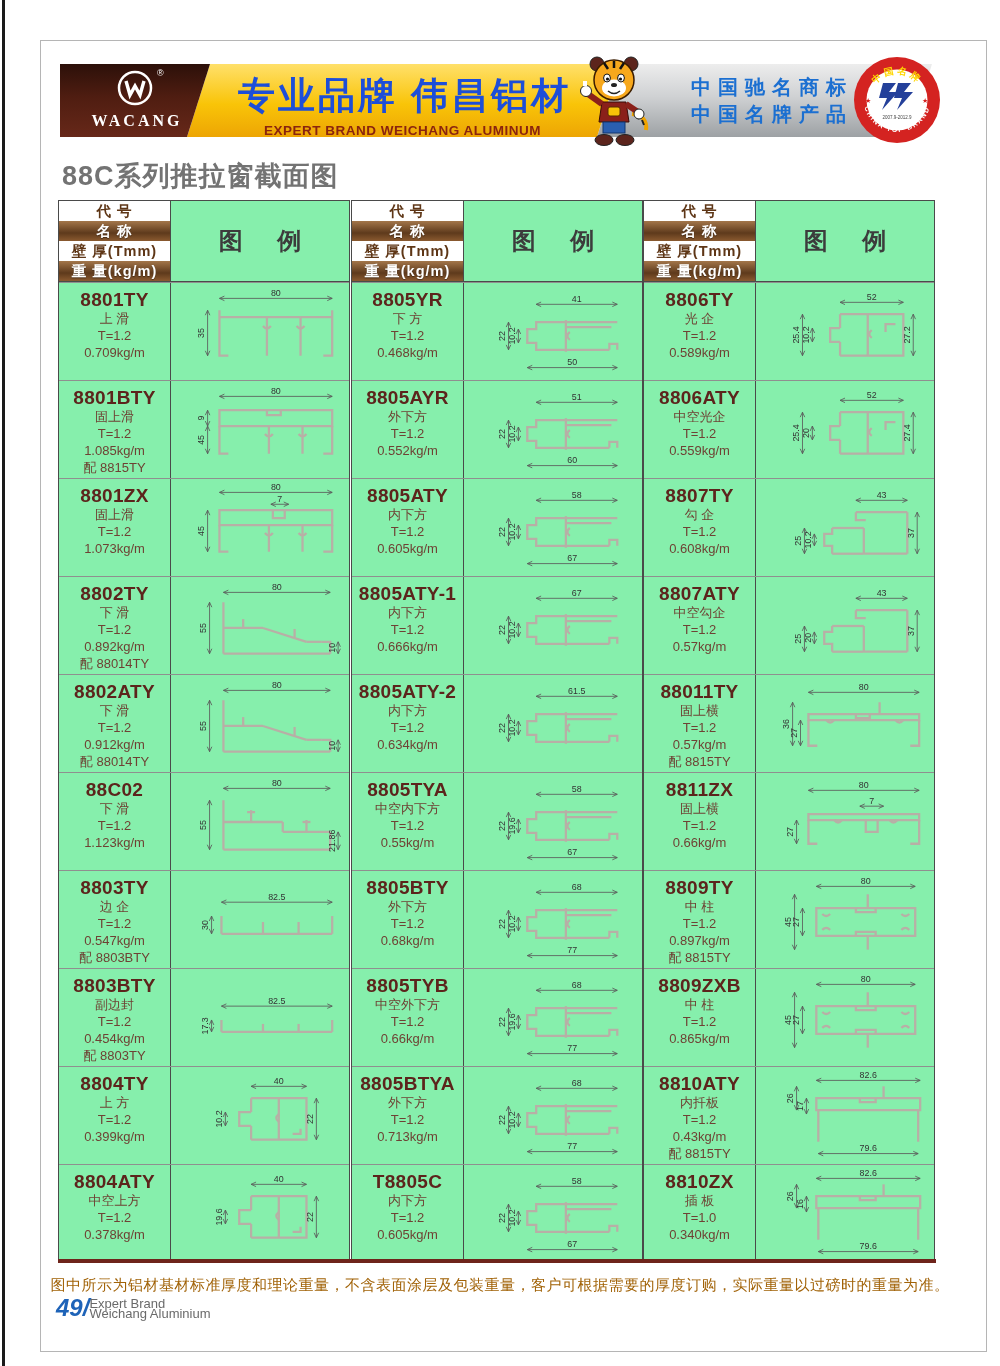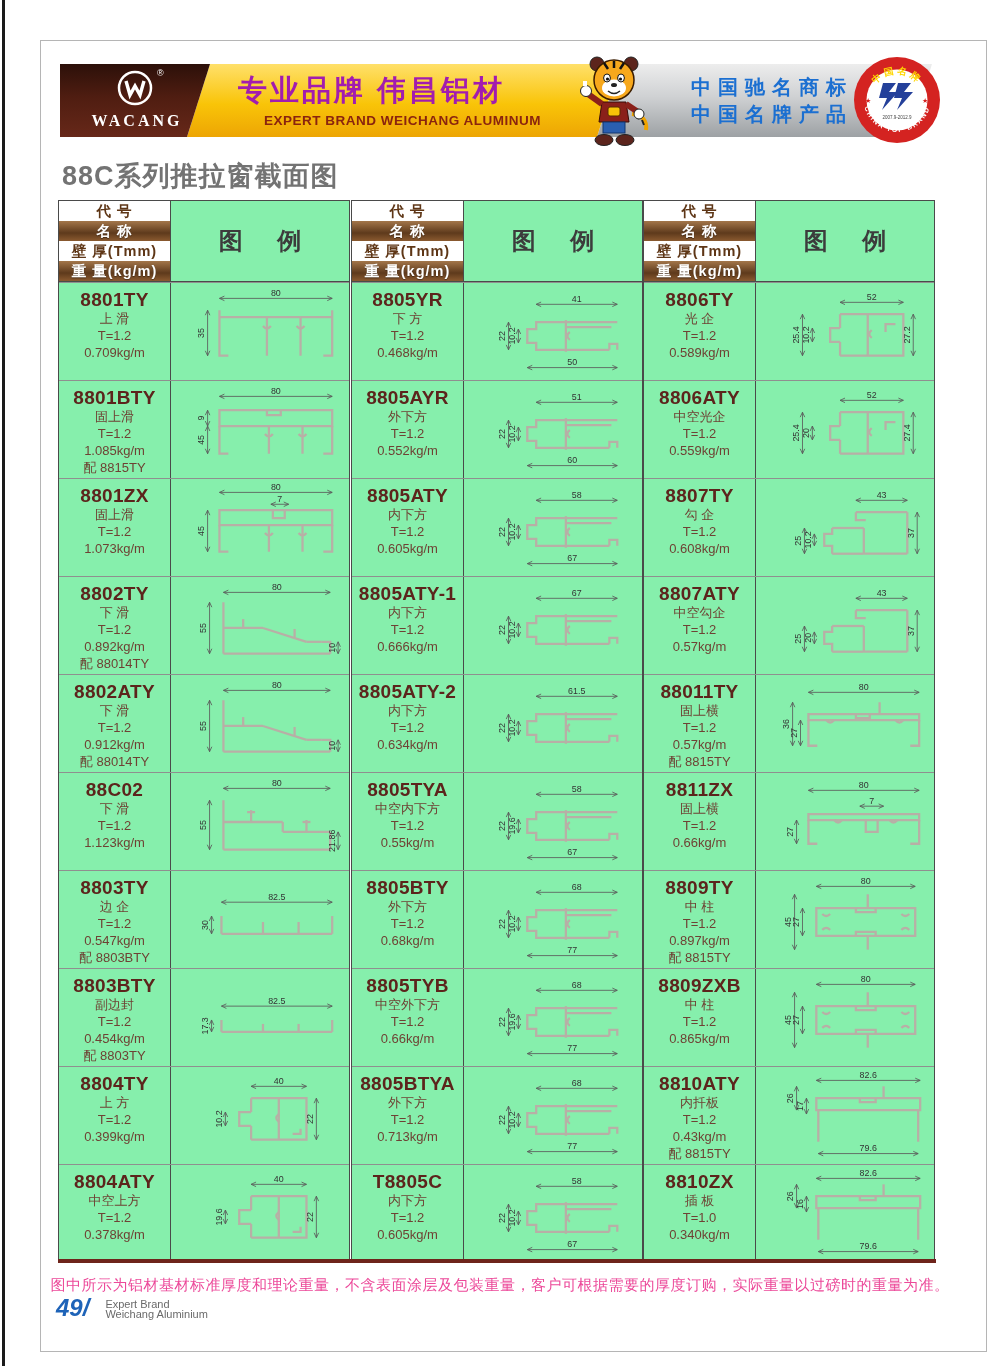--- a/index.html
+++ b/index.html
@@ -13,21 +13,21 @@
   .b-seg{position:absolute;inset:0;}
   .b-maroon{clip-path:polygon(0 0,150px 0,127px 100%,0 100%);
             background:linear-gradient(180deg,#2c1009 0%,#4f1d11 45%,#672819 100%);}
   .b-yellow{clip-path:polygon(150px 0,560px 0,537px 100%,127px 100%);
             background:linear-gradient(180deg,#ffe06a 0%,#f9c408 55%,#eda504 100%);}
   .b-grey{clip-path:polygon(560px 0,872px 0,849px 100%,537px 100%);
           background:linear-gradient(180deg,#ededed 0%,#cfd1d3 45%,#9da1a4 100%);}
   .logo-wrap{position:absolute;left:22px;top:2px;width:110px;height:70px;color:#fff;text-align:center;}
   .logo-word{font-size:16px;font-weight:bold;letter-spacing:3px;margin-top:-2px;font-family:Liberation Serif, serif;}
   .slogan{position:absolute;left:178px;top:7px;}
-  .slogan-cn{font-size:29px;font-weight:bold;color:#a21caf;letter-spacing:3px;}
+  .slogan-cn{font-size:37px;font-weight:bold;color:#1d4ed8;letter-spacing:3px;}
   .slogan-en{font-size:13.5px;font-weight:bold;color:#8a240e;letter-spacing:.5px;margin-top:2px;padding-left:26px;}
   .honor{position:absolute;left:578px;top:10px;width:268px;text-align:center;
          font-size:20px;font-weight:bold;color:#1b6fd1;letter-spacing:7px;line-height:27px;}
   .mascot{position:absolute;left:516px;top:-12px;z-index:3;}
   .badge{position:absolute;left:792px;top:-9px;z-index:3;}
 
   
   .title{position:absolute;left:62px;top:158px;font-size:27px;font-weight:bold;color:#737373;letter-spacing:1px;}
 
   
@@ -47,24 +47,24 @@
   .code{font-size:19px;font-weight:bold;color:#5c241c;line-height:21px;letter-spacing:.3px;}
   .nm{font-size:13px;color:#6e4234;line-height:17px;}
   .rright{display:flex;align-items:center;justify-content:center;overflow:hidden;}
   svg .pf{fill:none;stroke:#b8afa6;stroke-width:2.3;}
   svg .dl{stroke:#5a5a5a;stroke-width:.85;fill:none;}
   svg .dt{font-family:"Liberation Sans","DejaVu Sans",sans-serif;font-size:9px;fill:#333;}
   .maroon-rule{position:absolute;left:58px;top:1259px;width:878px;height:3.5px;background:#6e241b;}
 
   
   .footnote{position:absolute;left:0;top:1276px;width:100%;text-align:center;
-            font-size:15px;color:#ec4899;letter-spacing:.5px;}
+            font-size:15px;color:#a16207;letter-spacing:.5px;}
   .pagefoot{position:absolute;left:56px;top:1297px;display:flex;align-items:flex-start;justify-content:flex-end;}
   .pagenum{font-size:24px;font-weight:bold;font-style:italic;color:#1e63b8;line-height:22px;}
-  .brandlines{margin-left:16px;padding-top:2px;font-size:11px;color:#6a6a6a;line-height:10px;}
+  .brandlines{margin-left:0;padding-top:2px;font-size:13px;color:#6a6a6a;line-height:10px;}
 </style>
 </head>
 <body>
 
 <div class="page">
   <div class="scan-edge"></div>
   <div class="page-border"></div>
 
   <div class="banner">
     <div class="b-seg b-grey"></div>

